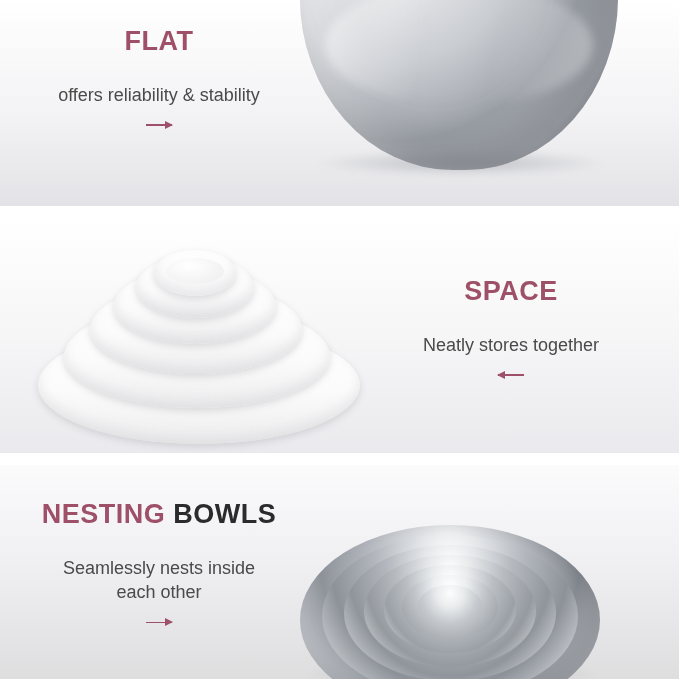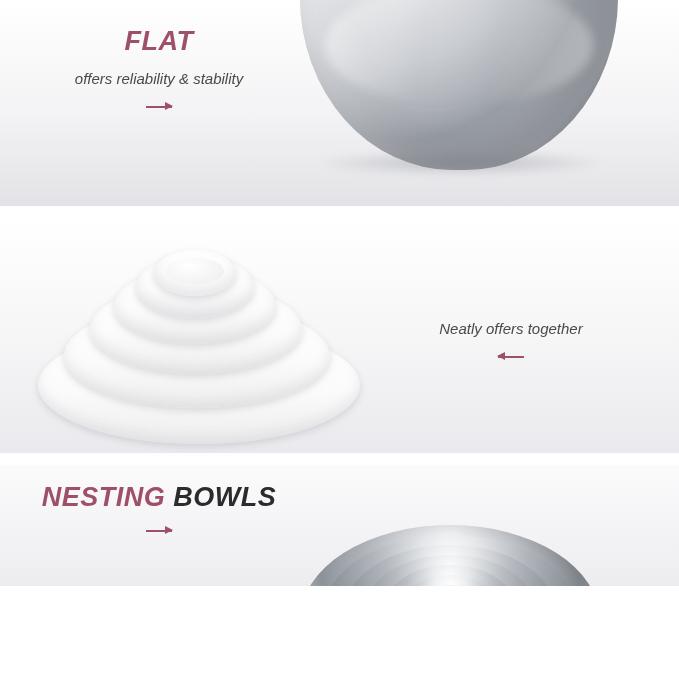--- a/index.html
+++ b/index.html
@@ -5,25 +5,24 @@
   html, body {
     margin: 0;
     padding: 0;
     background: #ffffff;
   }
   body {
     font-family: "Liberation Sans", sans-serif;
   }
   .page {
     width: 679px;
-    height: 586px;
+    height: 679px;
     position: relative;
     overflow: hidden;
     background: #ec4899;
-    font-style: italic;
   }
 
   
   .panel {
     position: relative;
     width: 679px;
     overflow: hidden;
     background: linear-gradient(180deg, #ffffff 0%, #f3f3f5 55%, #e3e3e7 100%);
   }
   .panel-1 { height: 206px; }
@@ -39,22 +38,22 @@
   .headline {
     font-size: 27px;
     font-weight: bold;
     letter-spacing: 0.5px;
     color: #2b2b2b;
     line-height: 1.15;
     white-space: nowrap;
   }
   .headline .accent { color: #9e5068; }
   .subline {
-    margin-top: 12px;
-    font-size: 15px;
+    margin-top: 26px;
+    font-size: 18px;
     color: #4a4a4a;
     line-height: 1.35;
     font-weight: 400;
   }
   .arrow-wrap {
     margin-top: 13px;
     display: flex;
     justify-content: center;
   }
 
@@ -241,23 +240,24 @@
       <div class="wb wb2"></div>
       <div class="wb wb3"></div>
       <div class="wb wb4"></div>
       <div class="wb wb5"></div>
       <div class="wb wb6"></div>
       <div class="wb-hl"></div>
     </div>
 
     <div class="textblock" style="left:384px; top:58px; width:254px;">
       <div class="headline">
+        <span class="accent">SPACE</span>
         <br>
       </div>
-      <div class="subline">Neatly offers together</div>
+      <div class="subline">Neatly stores together</div>
       <div class="arrow-wrap">
         <span class="arrow left">
           <span class="shaft"></span>
             <span class="head"></span>
         </span>
       </div>
     </div>
   </div>
 
   <div class="gap"></div>
@@ -267,24 +267,28 @@
     <div class="steel-stack">
       <div class="sb sb1"></div>
       <div class="sb sb2"></div>
       <div class="sb sb3"></div>
       <div class="sb sb4"></div>
       <div class="sb sb5"></div>
       <div class="sb sb6"></div>
       <div class="sb sb7"></div>
     </div>
 
-    <div class="textblock" style="left:16px; top:17px; width:286px;">
+    <div class="textblock" style="left:16px; top:34px; width:286px;">
       <div class="headline">
         <span class="accent">NESTING</span>
         <span>BOWLS</span>
+      </div>
+      <div class="subline">
+        <span>Seamlessly nests inside</span><br>
+        <span>each other</span>
       </div>
       <div class="arrow-wrap">
         <span class="arrow right">
           <span class="shaft"></span>
             <span class="head"></span>
         </span>
       </div>
     </div>
   </div>
 

